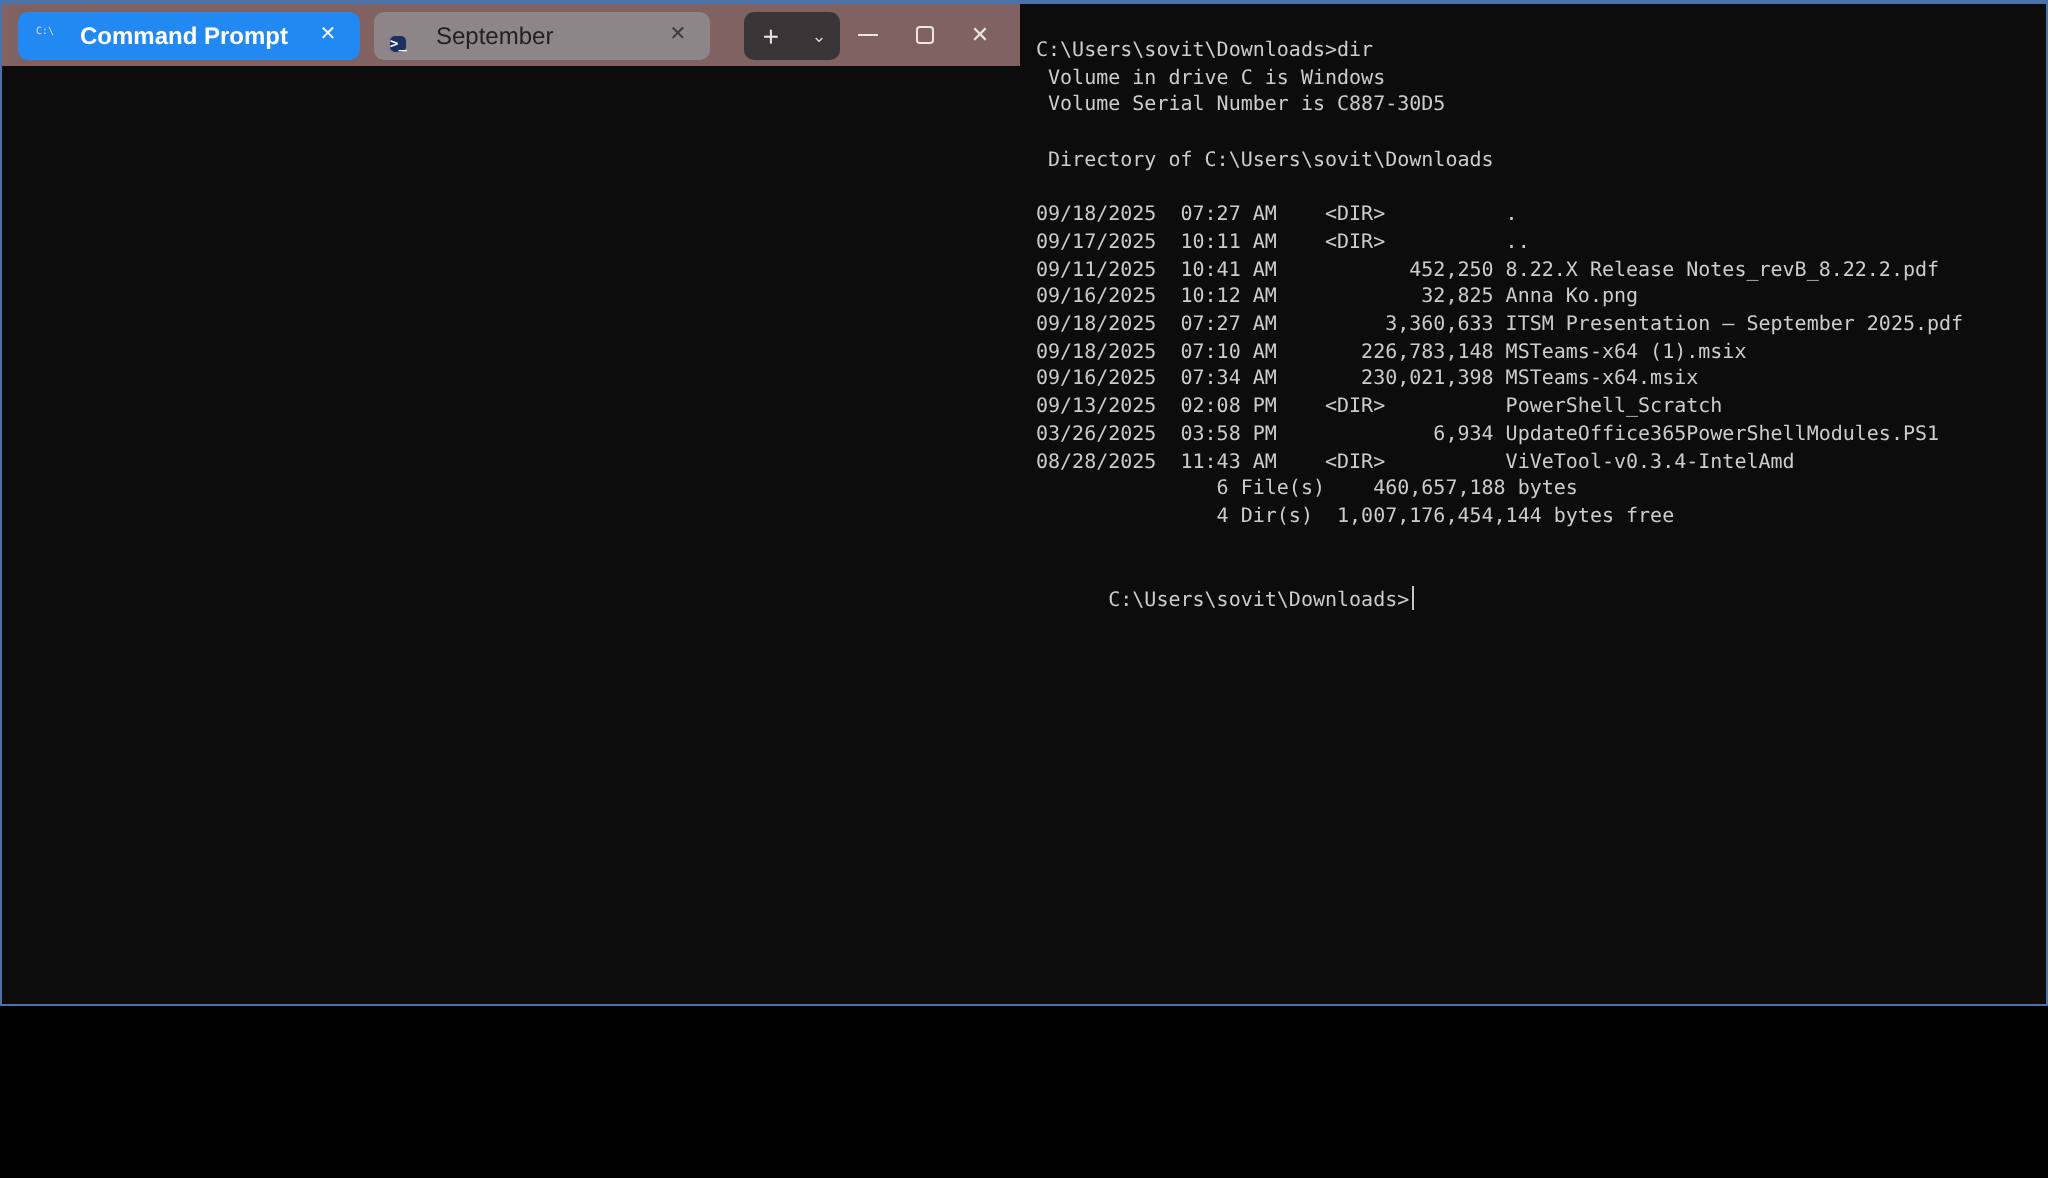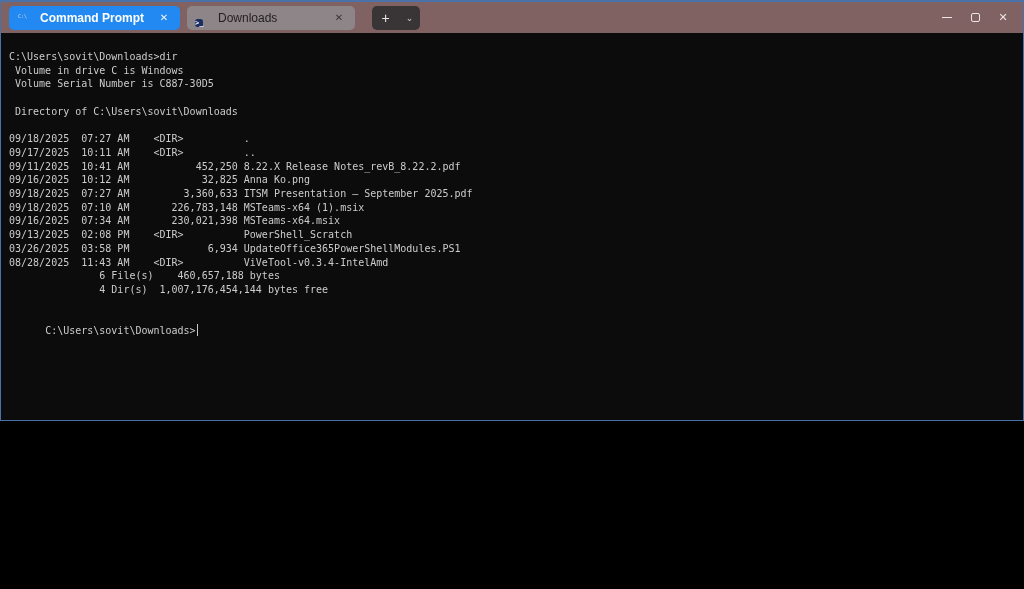--- a/index.html
+++ b/index.html
@@ -7,22 +7,22 @@
     --titlebar-bg:#7f6261;
     --inactive-tab-bg:#8e8588;
     --terminal-bg:#0c0c0c;
     --terminal-fg:#cccccc;
     --window-border:#4a72a8;
     --newtab-bg:#393536;
   }
   *{margin:0;padding:0;box-sizing:border-box;}
   html,body{width:1024px;height:589px;overflow:hidden;background:#000;}
   .window{
-    width:1024px;height:421px;
-    display:flex;flex-direction:column;
+    width:1024px;height:503px;
+    display:flex;flex-direction:row;
     border-top:2px solid var(--window-border);
     border-left:1px solid var(--window-border);
     border-right:1px solid var(--window-border);
     border-bottom:1px solid var(--window-border);
     background:var(--terminal-bg);
   }
   
   .titlebar{
     height:31px;flex:0 0 31px;
     background:var(--titlebar-bg);
@@ -113,21 +113,21 @@
           <span class="cmd-glyph"></span>
         </span>
         <span class="tab-label">Command Prompt</span>
         <span class="tab-close">✕</span>
       </div>
 
       <div class="tab inactive">
         <span class="tab-icon">
           <span class="ps-glyph">&gt;_</span>
         </span>
-        <span class="tab-label">Downloads</span>
+        <span class="tab-label">September</span>
         <span class="tab-close">✕</span>
       </div>
 
       <div class="newtab-group">
         <span class="newtab-btn">+</span>
         <span class="dropdown-btn">⌄</span>
       </div>
 
     </div>
 

